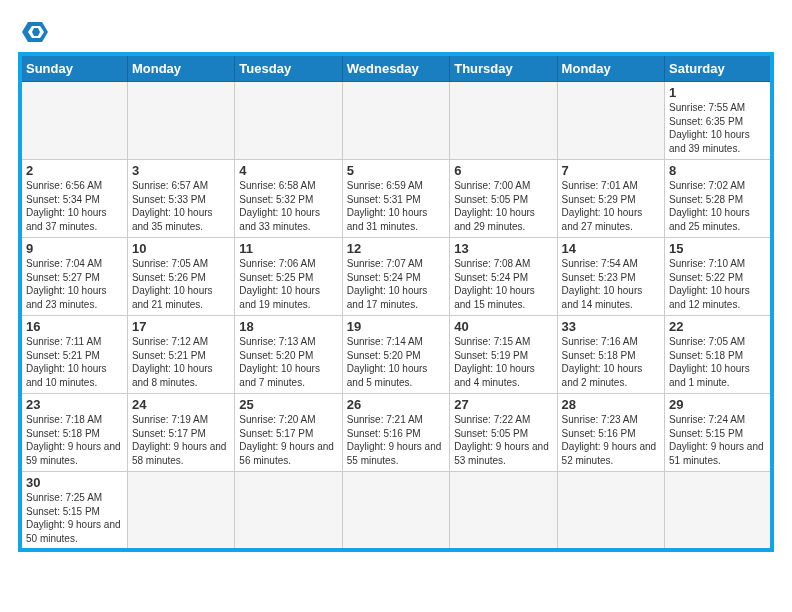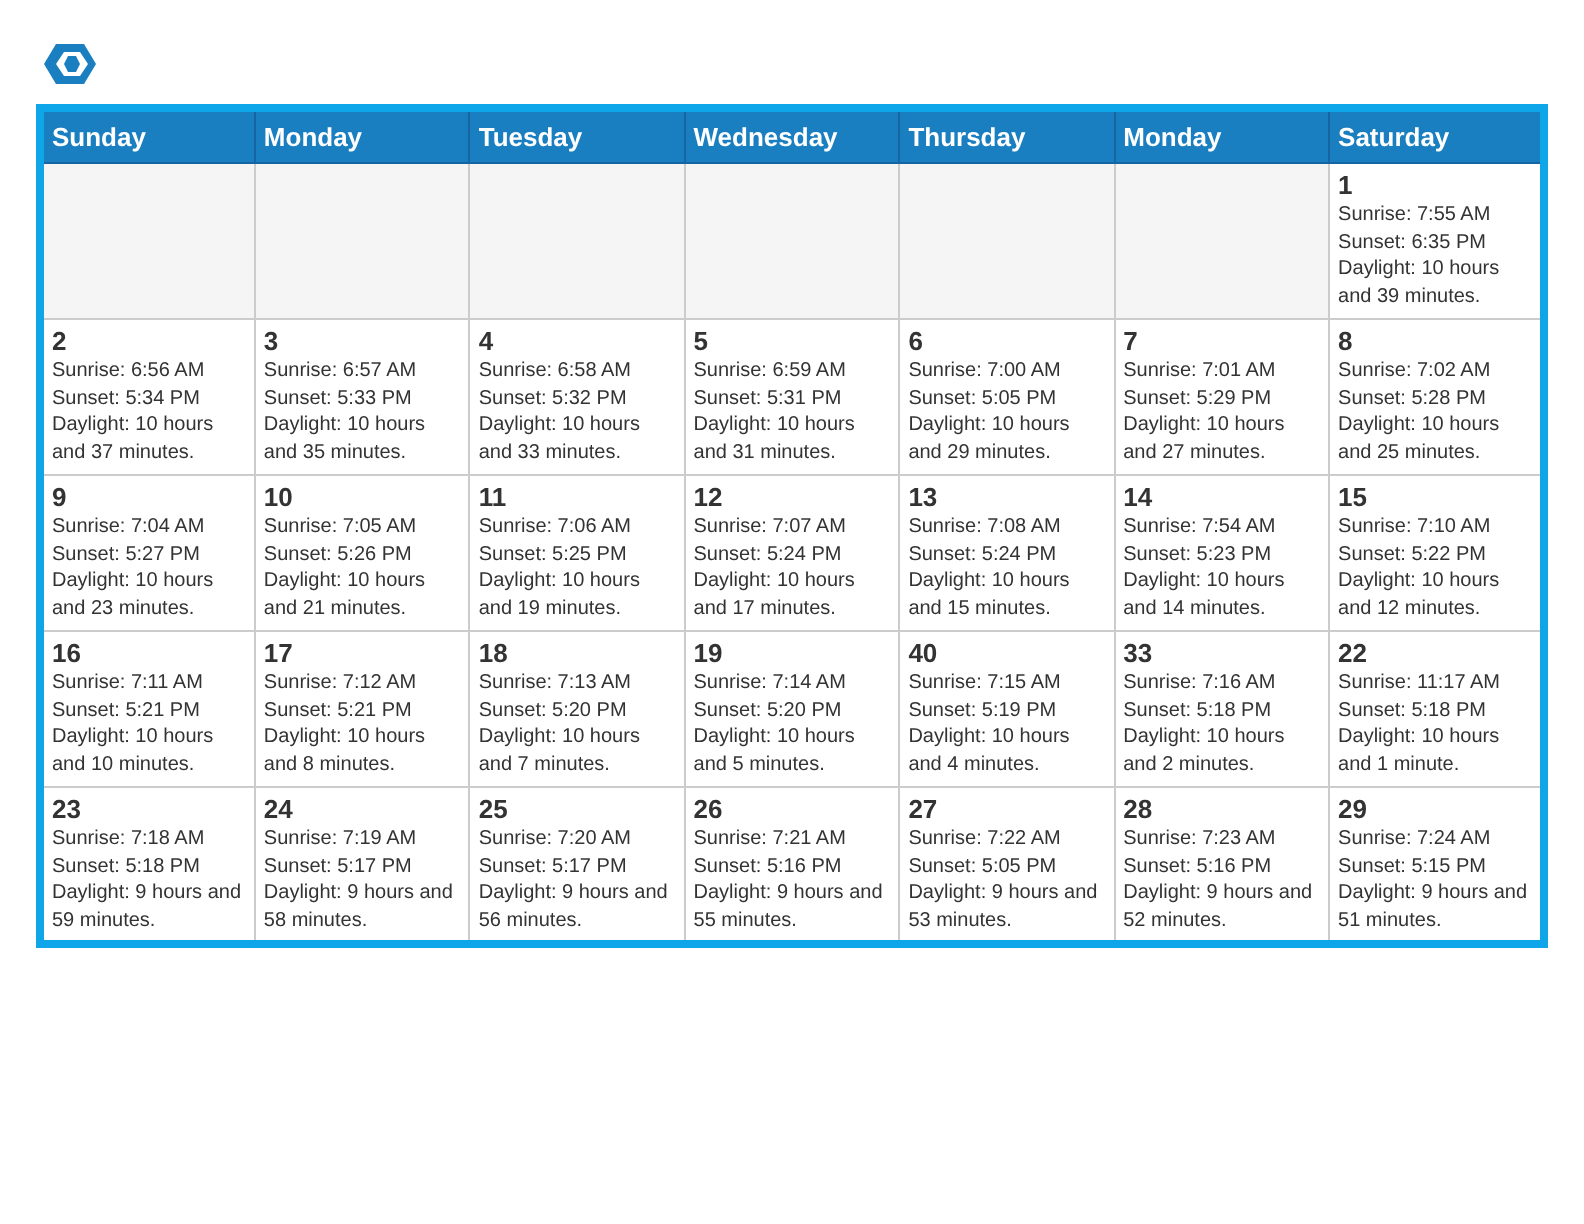--- a/index.html
+++ b/index.html
@@ -292,21 +292,21 @@
           </td>
           <td>
             <span class="day-number">33</span>
             <div class="day-info">Sunrise: 7:16 AM
 Sunset: 5:18 PM
 Daylight: 10 hours
 and 2 minutes.</div>
           </td>
           <td>
             <span class="day-number">22</span>
-            <div class="day-info">Sunrise: 11:17 AM
+            <div class="day-info">Sunrise: 7:05 AM
 Sunset: 5:18 PM
 Daylight: 10 hours
 and 1 minute.</div>
           </td>
         </tr>
         <tr>
           <td>
             <span class="day-number">23</span>
             <div class="day-info">Sunrise: 7:18 AM
 Sunset: 5:18 PM
@@ -348,16 +348,31 @@
 Daylight: 9 hours
 and 52 minutes.</div>
           </td>
           <td>
             <span class="day-number">29</span>
             <div class="day-info">Sunrise: 7:24 AM
 Sunset: 5:15 PM
 Daylight: 9 hours
 and 51 minutes.</div>
           </td>
+        </tr>
+        <tr class="last-row">
+          <td>
+            <span class="day-number">30</span>
+            <div class="day-info">Sunrise: 7:25 AM
+Sunset: 5:15 PM
+Daylight: 9 hours
+and 50 minutes.</div>
+          </td>
+          <td class="empty"></td>
+          <td class="empty"></td>
+          <td class="empty"></td>
+          <td class="empty"></td>
+          <td class="empty"></td>
+          <td class="empty"></td>
         </tr>
       </tbody>
   </table>
 </div>
 
 </body></html>

